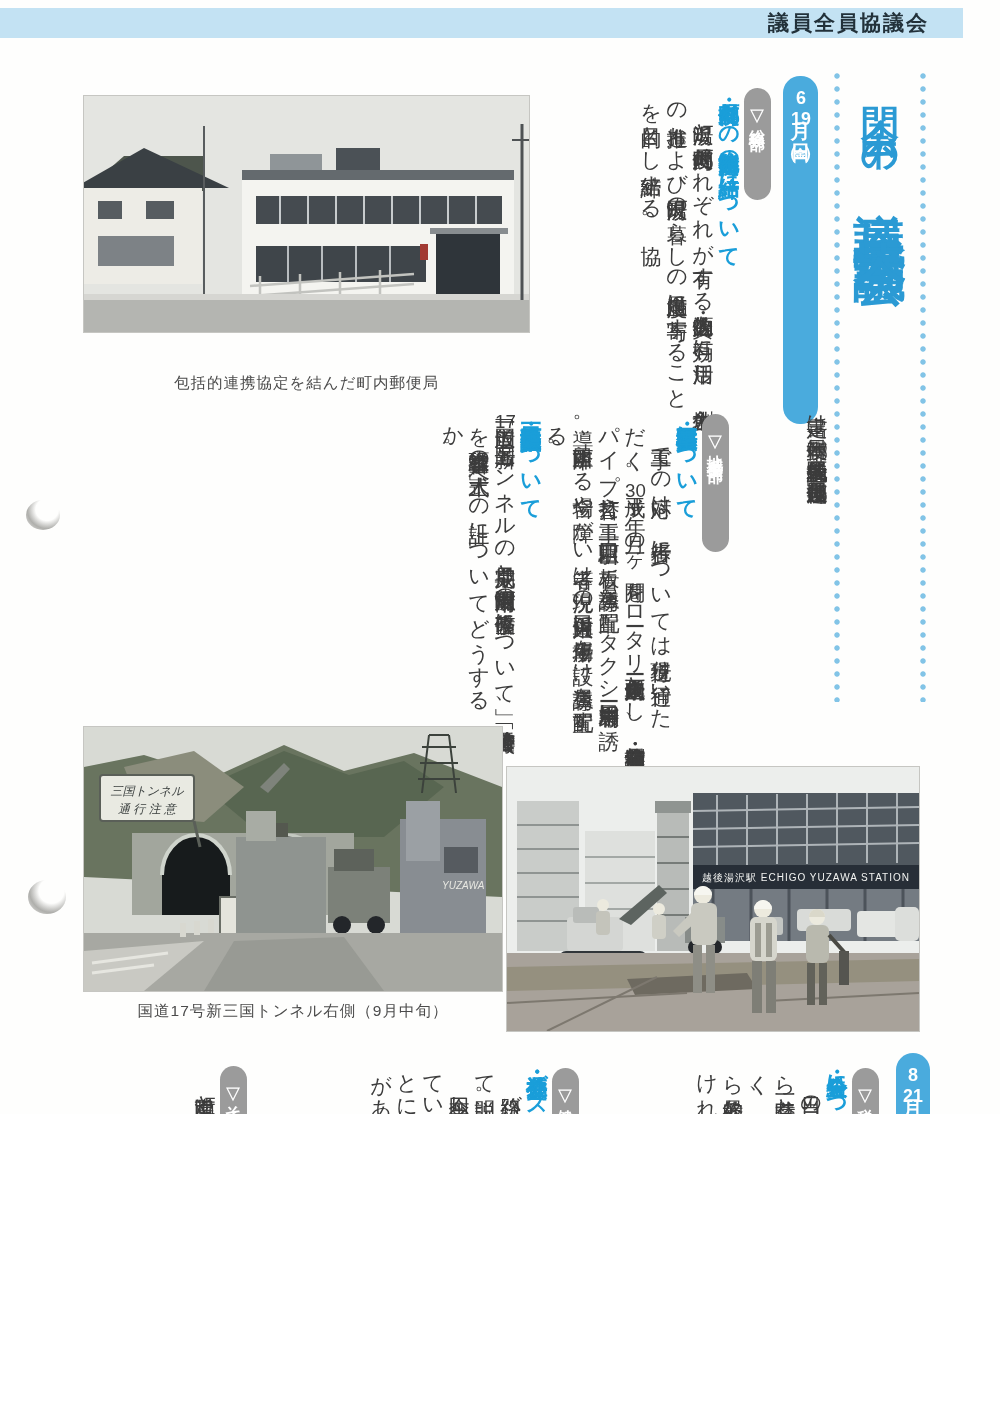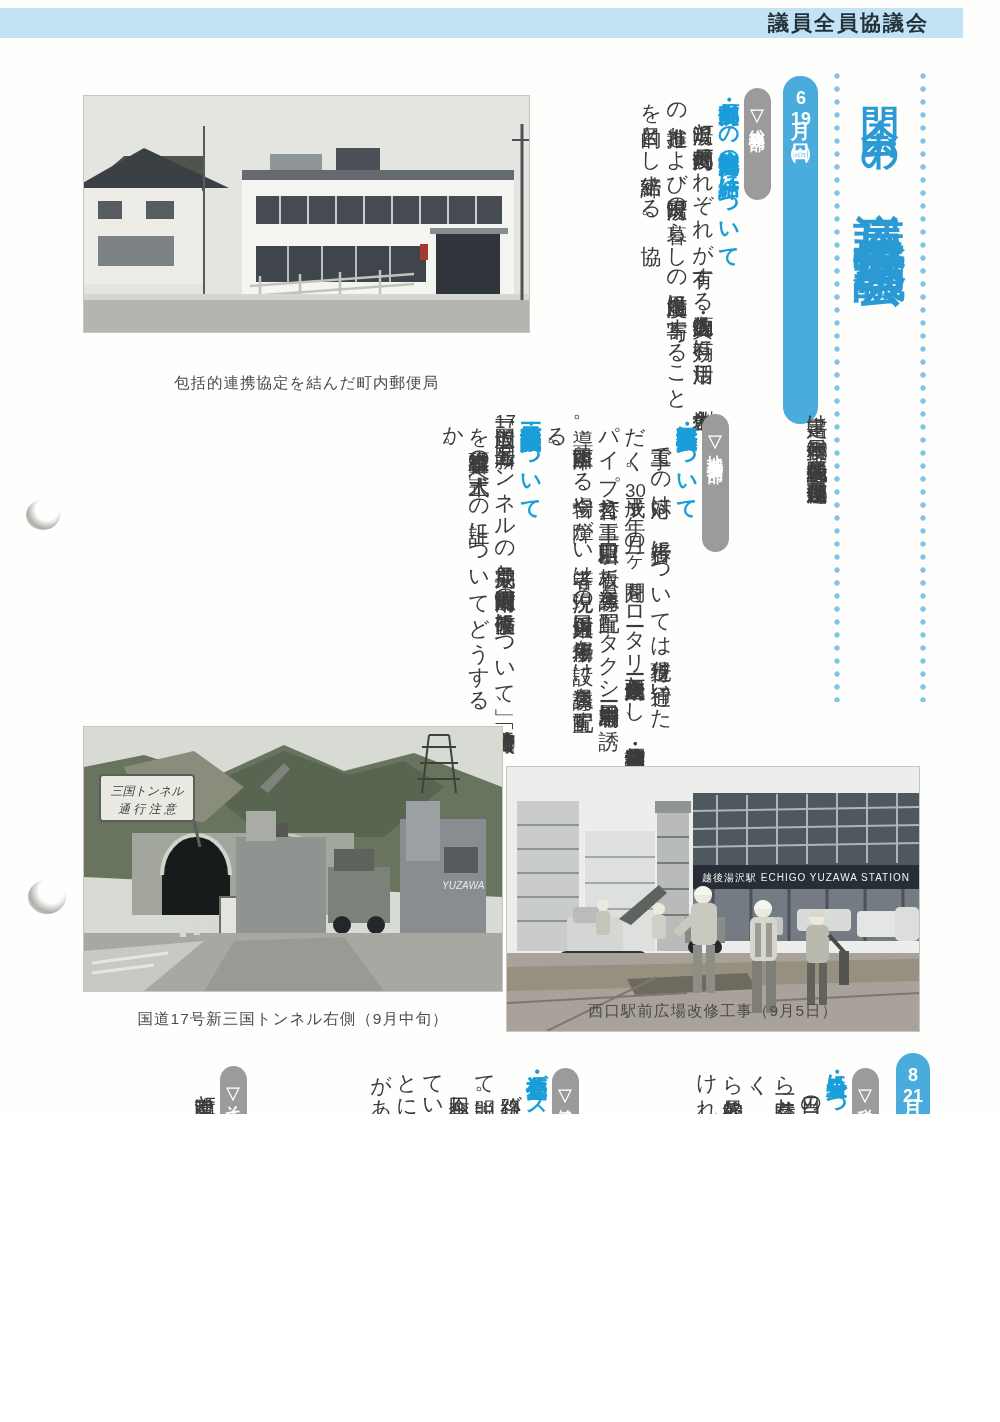--- a/index.html
+++ b/index.html
@@ -202,21 +202,21 @@
           <line x1="8" y1="236" x2="84" y2="226"></line>
           <line x1="8" y1="246" x2="70" y2="238"></line>
         </g>
       <g fill="#d8d8d0">
           <rect x="96" y="196" width="6" height="14"></rect>
           <rect x="110" y="194" width="6" height="14"></rect>
           <rect x="124" y="192" width="6" height="14"></rect>
         </g>
     </svg>
   </div>
-  <div class="caption" style="left:83px;top:1001px;width:420px;margin-top:8px;">国道17号新三国トンネル右側（9月中旬）</div>
+  <div class="caption" style="left:83px;top:1001px;width:420px;">国道17号新三国トンネル右側（9月中旬）</div>
 
   <div class="photo" style="left:506px;top:726px;width:414px;height:266px;margin-top:40px;">
     <svg width="412" height="264" viewBox="0 0 412 264">
       <rect width="412" height="264" fill="#eceeec"></rect>
       <rect x="10" y="34" width="62" height="150" fill="#c9ccc9"></rect>
       <g stroke="#8f9492" stroke-width="2">
           <line x1="10" y1="58" x2="72" y2="58"></line>
           <line x1="10" y1="82" x2="72" y2="82"></line>
           <line x1="10" y1="106" x2="72" y2="106"></line>
           <line x1="10" y1="130" x2="72" y2="130"></line>
@@ -310,21 +310,20 @@
             <circle cx="152" cy="142" r="6" fill="#eceade"></circle>
             <rect x="145" y="148" width="14" height="24" rx="4" fill="#cfcfc6"></rect>
           </g>
         <g>
             <circle cx="96" cy="138" r="6" fill="#eceade"></circle>
             <rect x="89" y="144" width="14" height="24" rx="4" fill="#c4c4bb"></rect>
           </g>
       </g>
     </svg>
   </div>
-  <div class="caption" style="left:506px;top:1001px;width:414px;">西口駅前広場改修工事（9月5日）</div>
 
   <div class="footline"></div>
   <div class="pagenum">18</div>
   <div class="edgeline"></div>
 
   <div class="hole hole1"></div>
   <div class="hole hole2"></div>
 
 </div>
 

